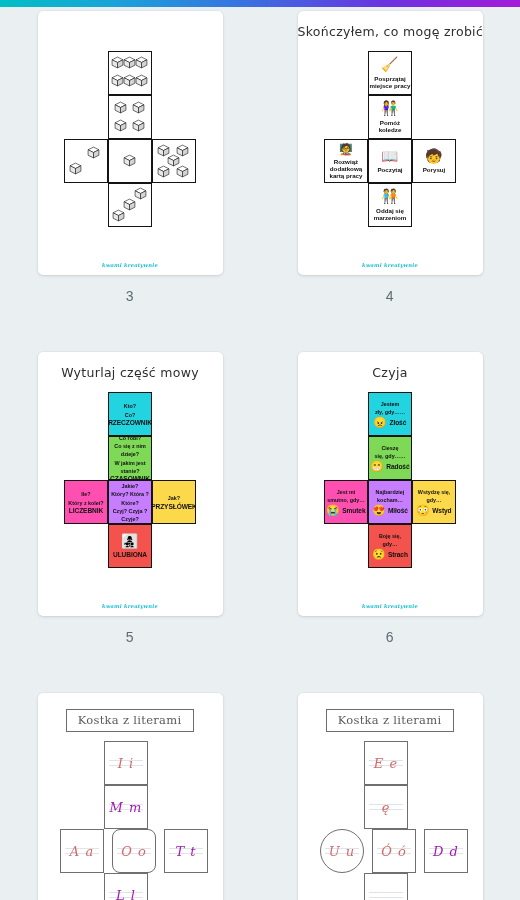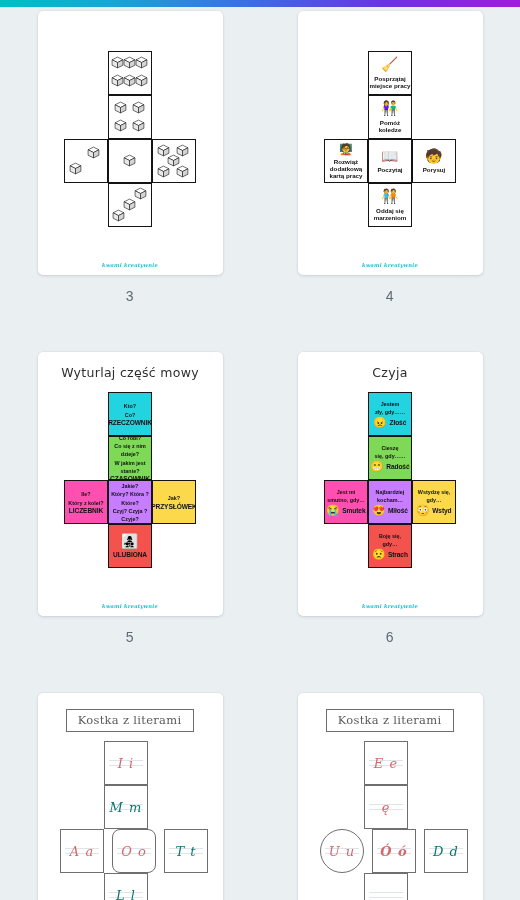--- a/index.html
+++ b/index.html
@@ -111,21 +111,21 @@
   .pic { font-size: 14px; line-height: 1.1; margin-bottom: 2px; }
   .pic.sm { font-size: 11px; }
   
   .letter {
     font-family: "DejaVu Serif", serif;
     font-style: italic;
     font-size: 13px;
     letter-spacing: 1px;
   }
   .letter.red { color: #d4696b; }
-  .letter.blue { color: #0f766e; }
+  .letter.blue { color: #a21caf; }
   .rules { position: absolute; left: 4px; right: 4px; top: 50%; transform: translateY(-50%); }
   .rules i { display: block; height: 1px; background: #dfe3ea; margin: 4px 0; }
 </style>
 </head>
 <body>
 
 <div id="topbar"></div>
 <div id="grid">
     <div class="cell">
       <div class="card">
@@ -323,20 +323,21 @@
             </div>
             <div class="blank" style="width: 44px; height: 44px;"></div>
           </div>
         </div>
         <div class="watermark">kwami kreatywnie</div>
       </div>
       <div class="pagenum">3</div>
     </div>
     <div class="cell">
       <div class="card">
+        <div class="card-title">Skończyłem, co mogę zrobić</div>
         <div class="net" style="top: 40px;">
           <div class="net-row">
             <div class="blank" style="width: 44px; height: 44px;"></div>
             <div class="face" style="width: 44px; height: 44px;">
               <div class="pic">🧹</div>
               <div class="flabel">Posprzątaj<br>miejsce pracy</div>
               <div class="flap top"></div>
             </div>
             <div class="blank" style="width: 44px; height: 44px;"></div>
           </div>
@@ -617,21 +618,21 @@
               <div class="letter red" style="position: relative;">U u</div>
               <div class="flap left"></div>
               <div class="flap top"></div>
               <div class="flap bottom"></div>
             </div>
             <div class="face thin" style="width: 44px; height: 44px;">
               <div class="rules">
                 <i></i>
                 <i></i>
               </div>
-              <div class="letter red" style="position: relative; font-weight: bold;">Ó ó</div>
+              <div class="letter red" style="position: relative;">Ó ó</div>
             </div>
             <div class="face thin" style="width: 44px; height: 44px;">
               <div class="rules">
                 <i></i>
                 <i></i>
               </div>
               <div class="letter blue" style="position: relative;">D d</div>
               <div class="flap right"></div>
               <div class="flap top"></div>
               <div class="flap bottom"></div>

